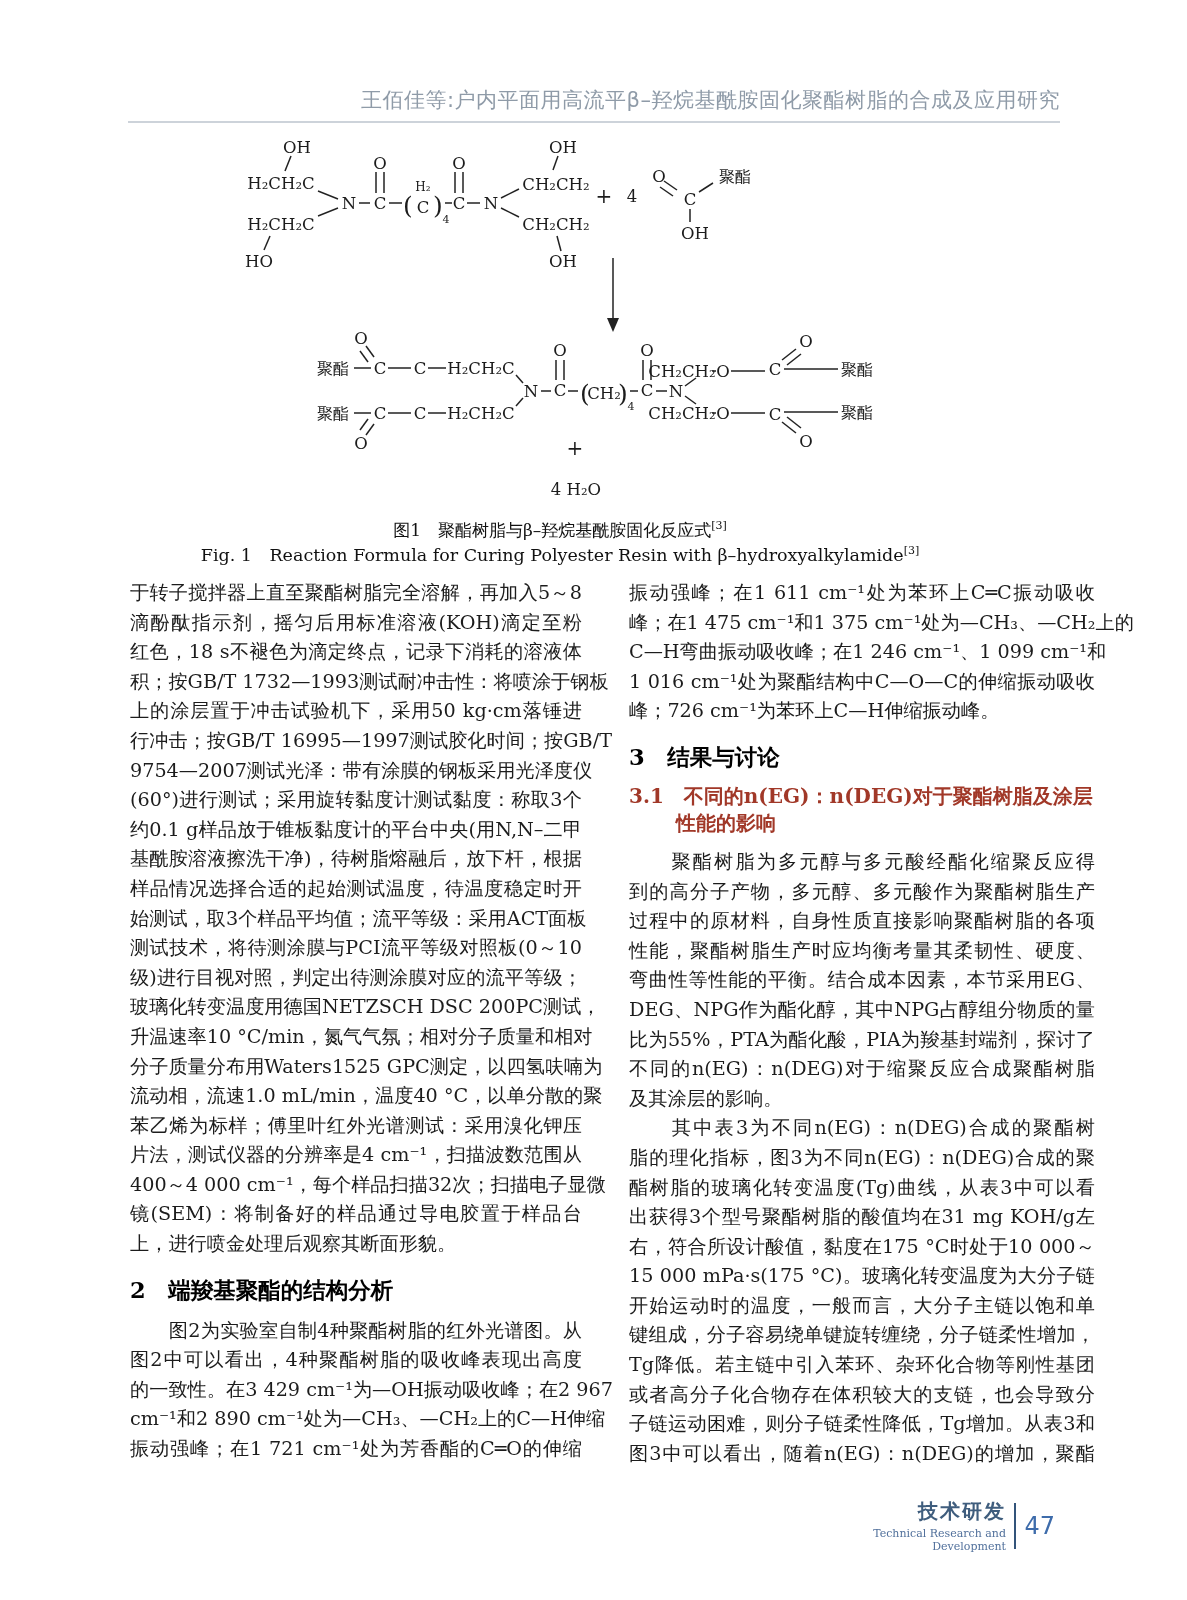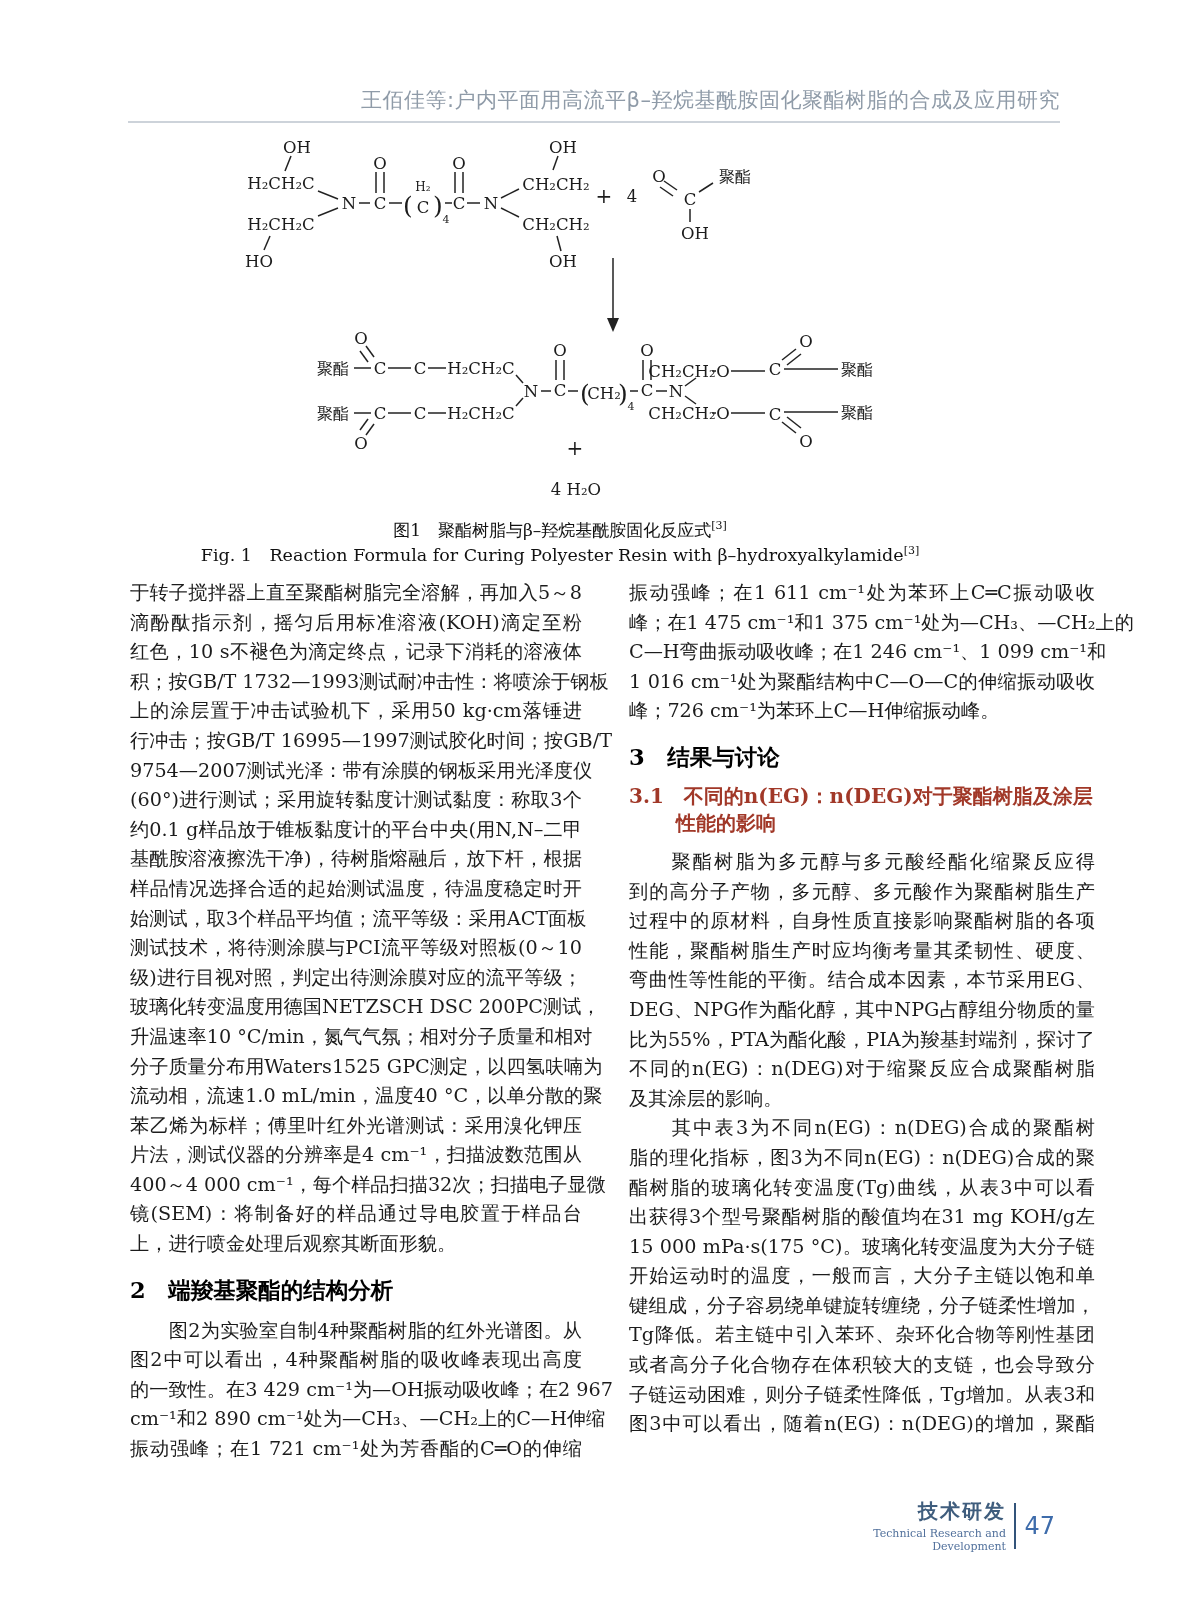--- a/index.html
+++ b/index.html
@@ -176,21 +176,21 @@
     </g>
   </svg>
 
   <div class="cap cap-cn"><span>图1　聚酯树脂与β–羟烷基酰胺固化反应式</span><sup>[3]</sup></div>
   <div class="cap cap-en"><span>Fig. 1　Reaction Formula for Curing Polyester Resin with β–hydroxyalkylamide</span><sup>[3]</sup></div>
 
   <div class="col col-left">
       <div class="blk para">
         <div class="tline">于转子搅拌器上直至聚酯树脂完全溶解，再加入5～8</div>
         <div class="tline">滴酚酞指示剂，摇匀后用标准溶液(KOH)滴定至粉</div>
-        <div class="tline">红色，10 s不褪色为滴定终点，记录下消耗的溶液体</div>
+        <div class="tline">红色，18 s不褪色为滴定终点，记录下消耗的溶液体</div>
         <div class="tline">积；按GB/T 1732—1993测试耐冲击性：将喷涂于钢板</div>
         <div class="tline">上的涂层置于冲击试验机下，采用50 kg·cm落锤进</div>
         <div class="tline">行冲击；按GB/T 16995—1997测试胶化时间；按GB/T</div>
         <div class="tline">9754—2007测试光泽：带有涂膜的钢板采用光泽度仪</div>
         <div class="tline">(60°)进行测试；采用旋转黏度计测试黏度：称取3个</div>
         <div class="tline">约0.1 g样品放于锥板黏度计的平台中央(用N,N–二甲</div>
         <div class="tline">基酰胺溶液擦洗干净)，待树脂熔融后，放下杆，根据</div>
         <div class="tline">样品情况选择合适的起始测试温度，待温度稳定时开</div>
         <div class="tline">始测试，取3个样品平均值；流平等级：采用ACT面板</div>
         <div class="tline">测试技术，将待测涂膜与PCI流平等级对照板(0～10</div>
@@ -240,20 +240,21 @@
         <div class="tline">DEG、NPG作为酯化醇，其中NPG占醇组分物质的量</div>
         <div class="tline">比为55%，PTA为酯化酸，PIA为羧基封端剂，探讨了</div>
         <div class="tline">不同的n(EG)：n(DEG)对于缩聚反应合成聚酯树脂</div>
         <div class="tline endp">及其涂层的影响。</div>
       </div>
       <div class="blk para">
         <div class="tline">　　其中表3为不同n(EG)：n(DEG)合成的聚酯树</div>
         <div class="tline">脂的理化指标，图3为不同n(EG)：n(DEG)合成的聚</div>
         <div class="tline">酯树脂的玻璃化转变温度(Tg)曲线，从表3中可以看</div>
         <div class="tline">出获得3个型号聚酯树脂的酸值均在31 mg KOH/g左</div>
+        <div class="tline">右，符合所设计酸值，黏度在175 °C时处于10 000～</div>
         <div class="tline">15 000 mPa·s(175 °C)。玻璃化转变温度为大分子链</div>
         <div class="tline">开始运动时的温度，一般而言，大分子主链以饱和单</div>
         <div class="tline">键组成，分子容易绕单键旋转缠绕，分子链柔性增加，</div>
         <div class="tline">Tg降低。若主链中引入苯环、杂环化合物等刚性基团</div>
         <div class="tline">或者高分子化合物存在体积较大的支链，也会导致分</div>
         <div class="tline">子链运动困难，则分子链柔性降低，Tg增加。从表3和</div>
         <div class="tline">图3中可以看出，随着n(EG)：n(DEG)的增加，聚酯</div>
       </div>
     </div>
 

